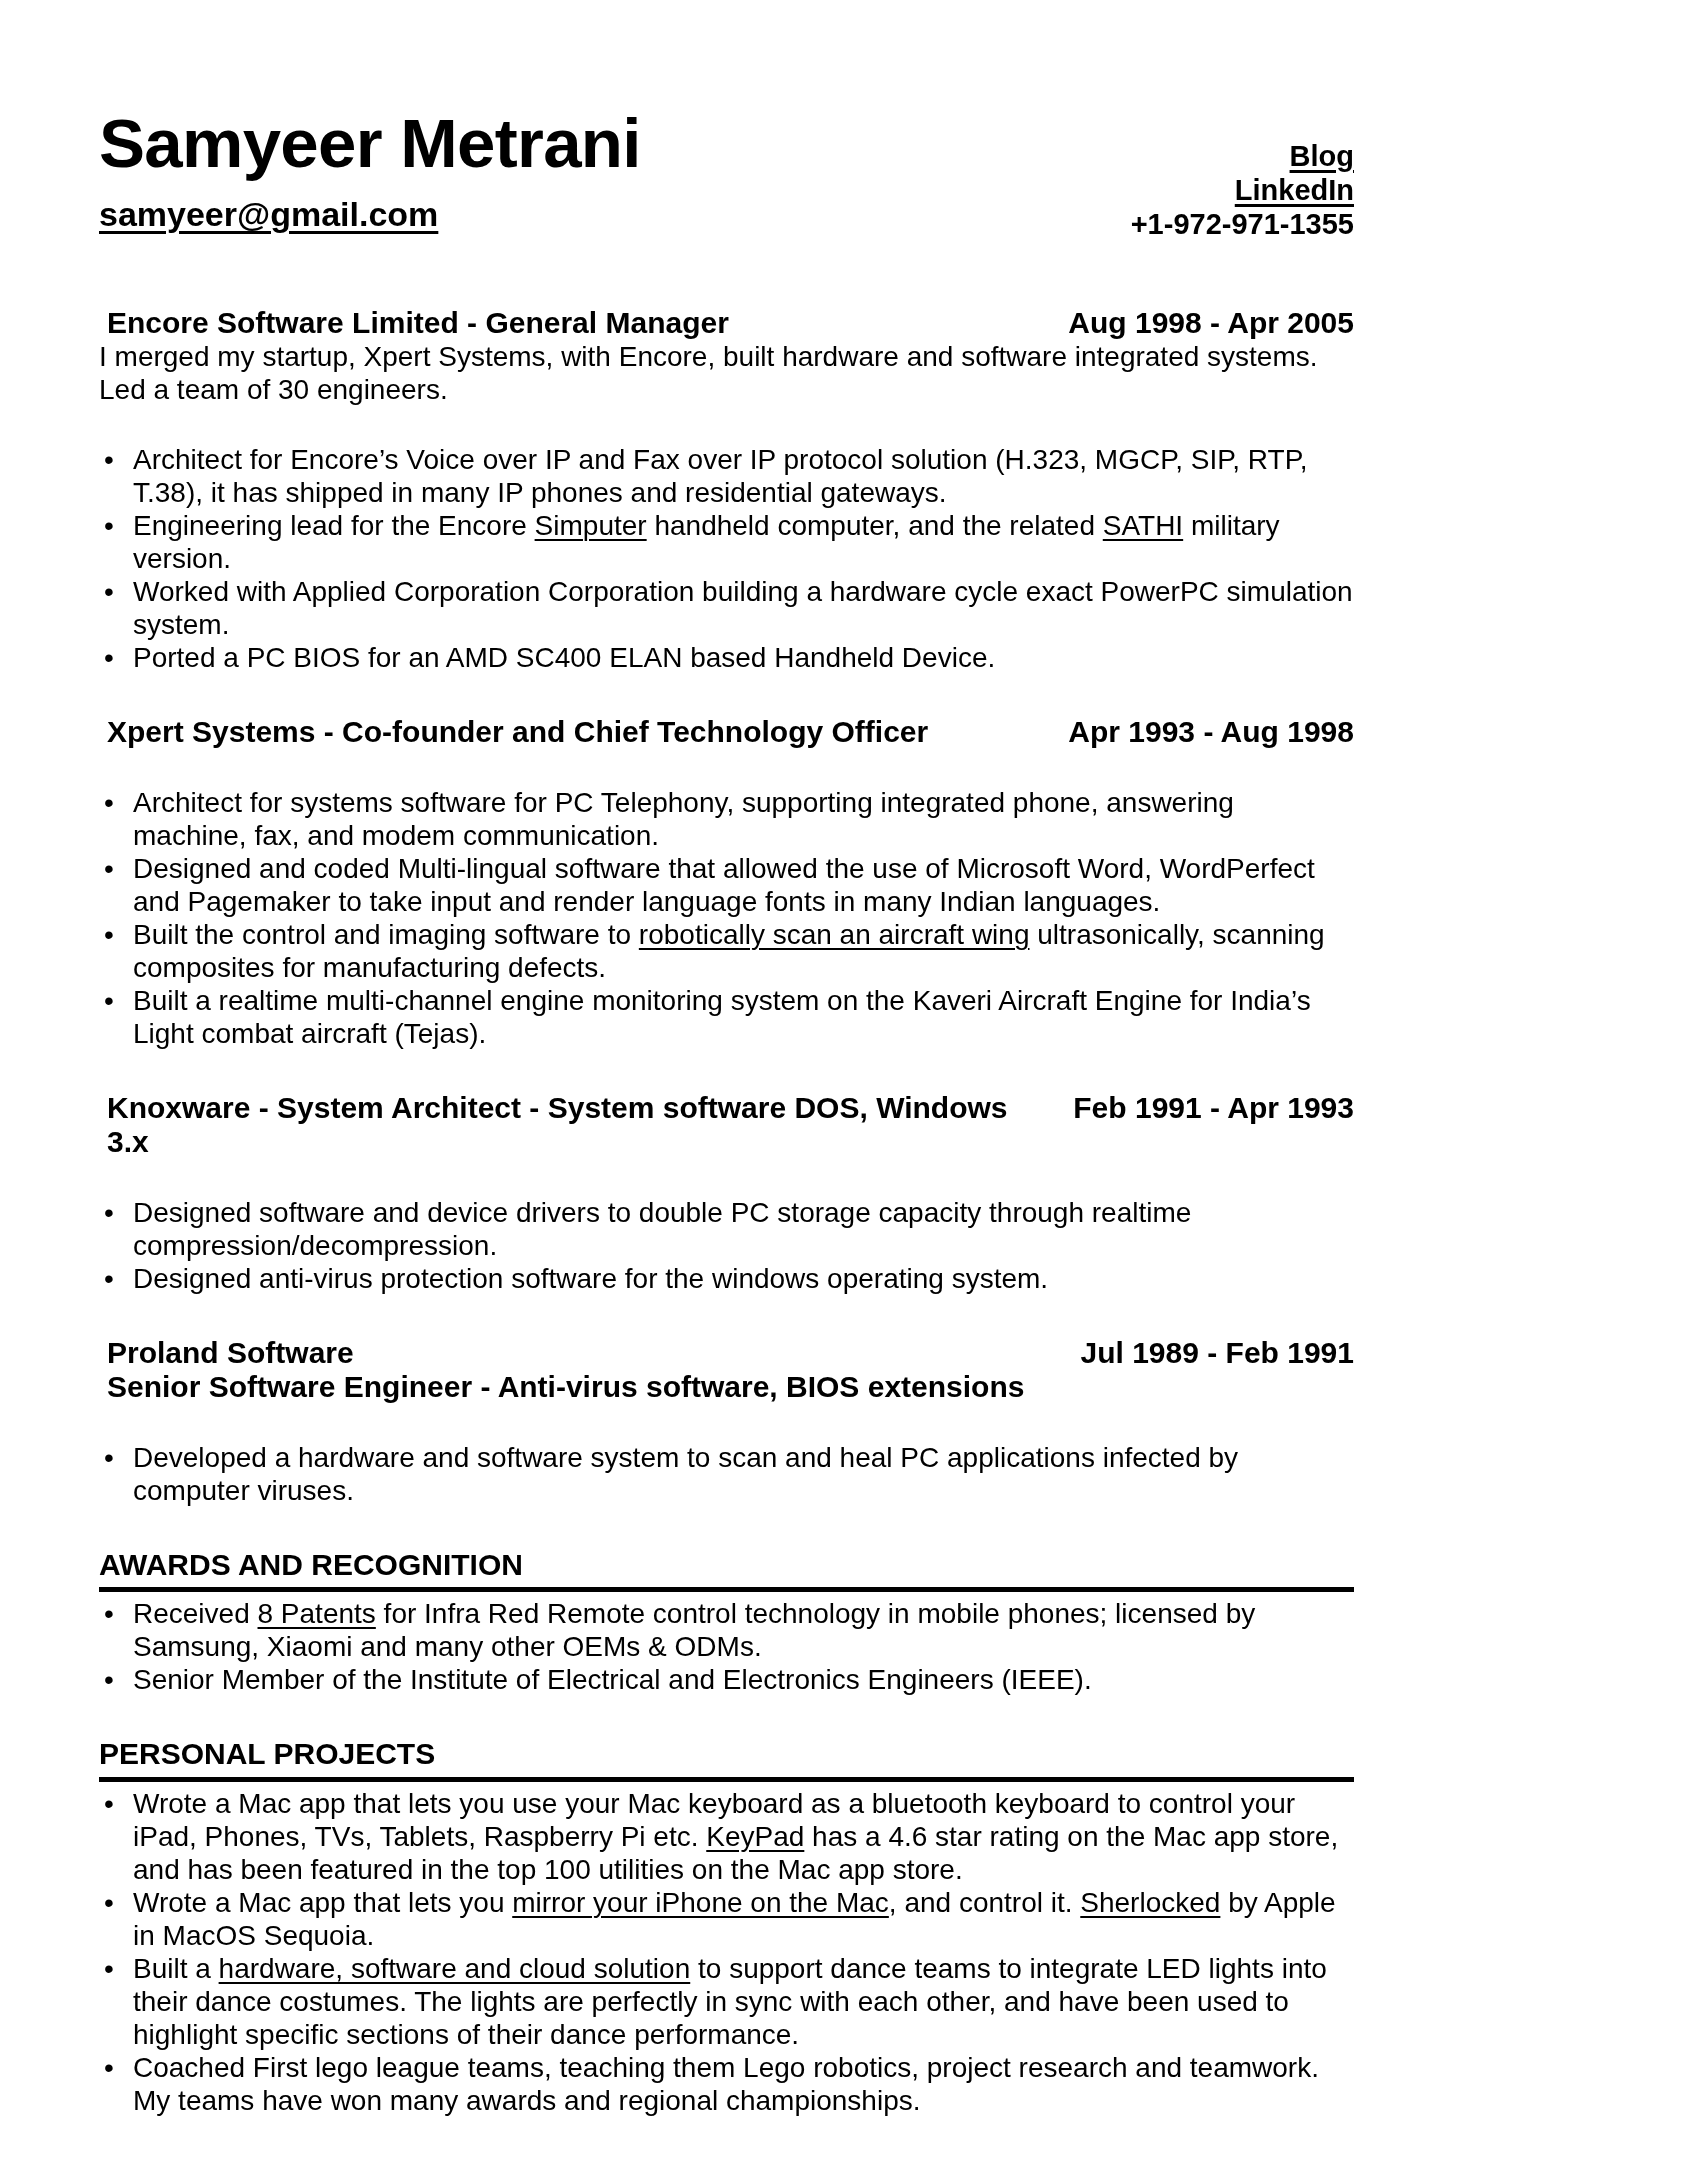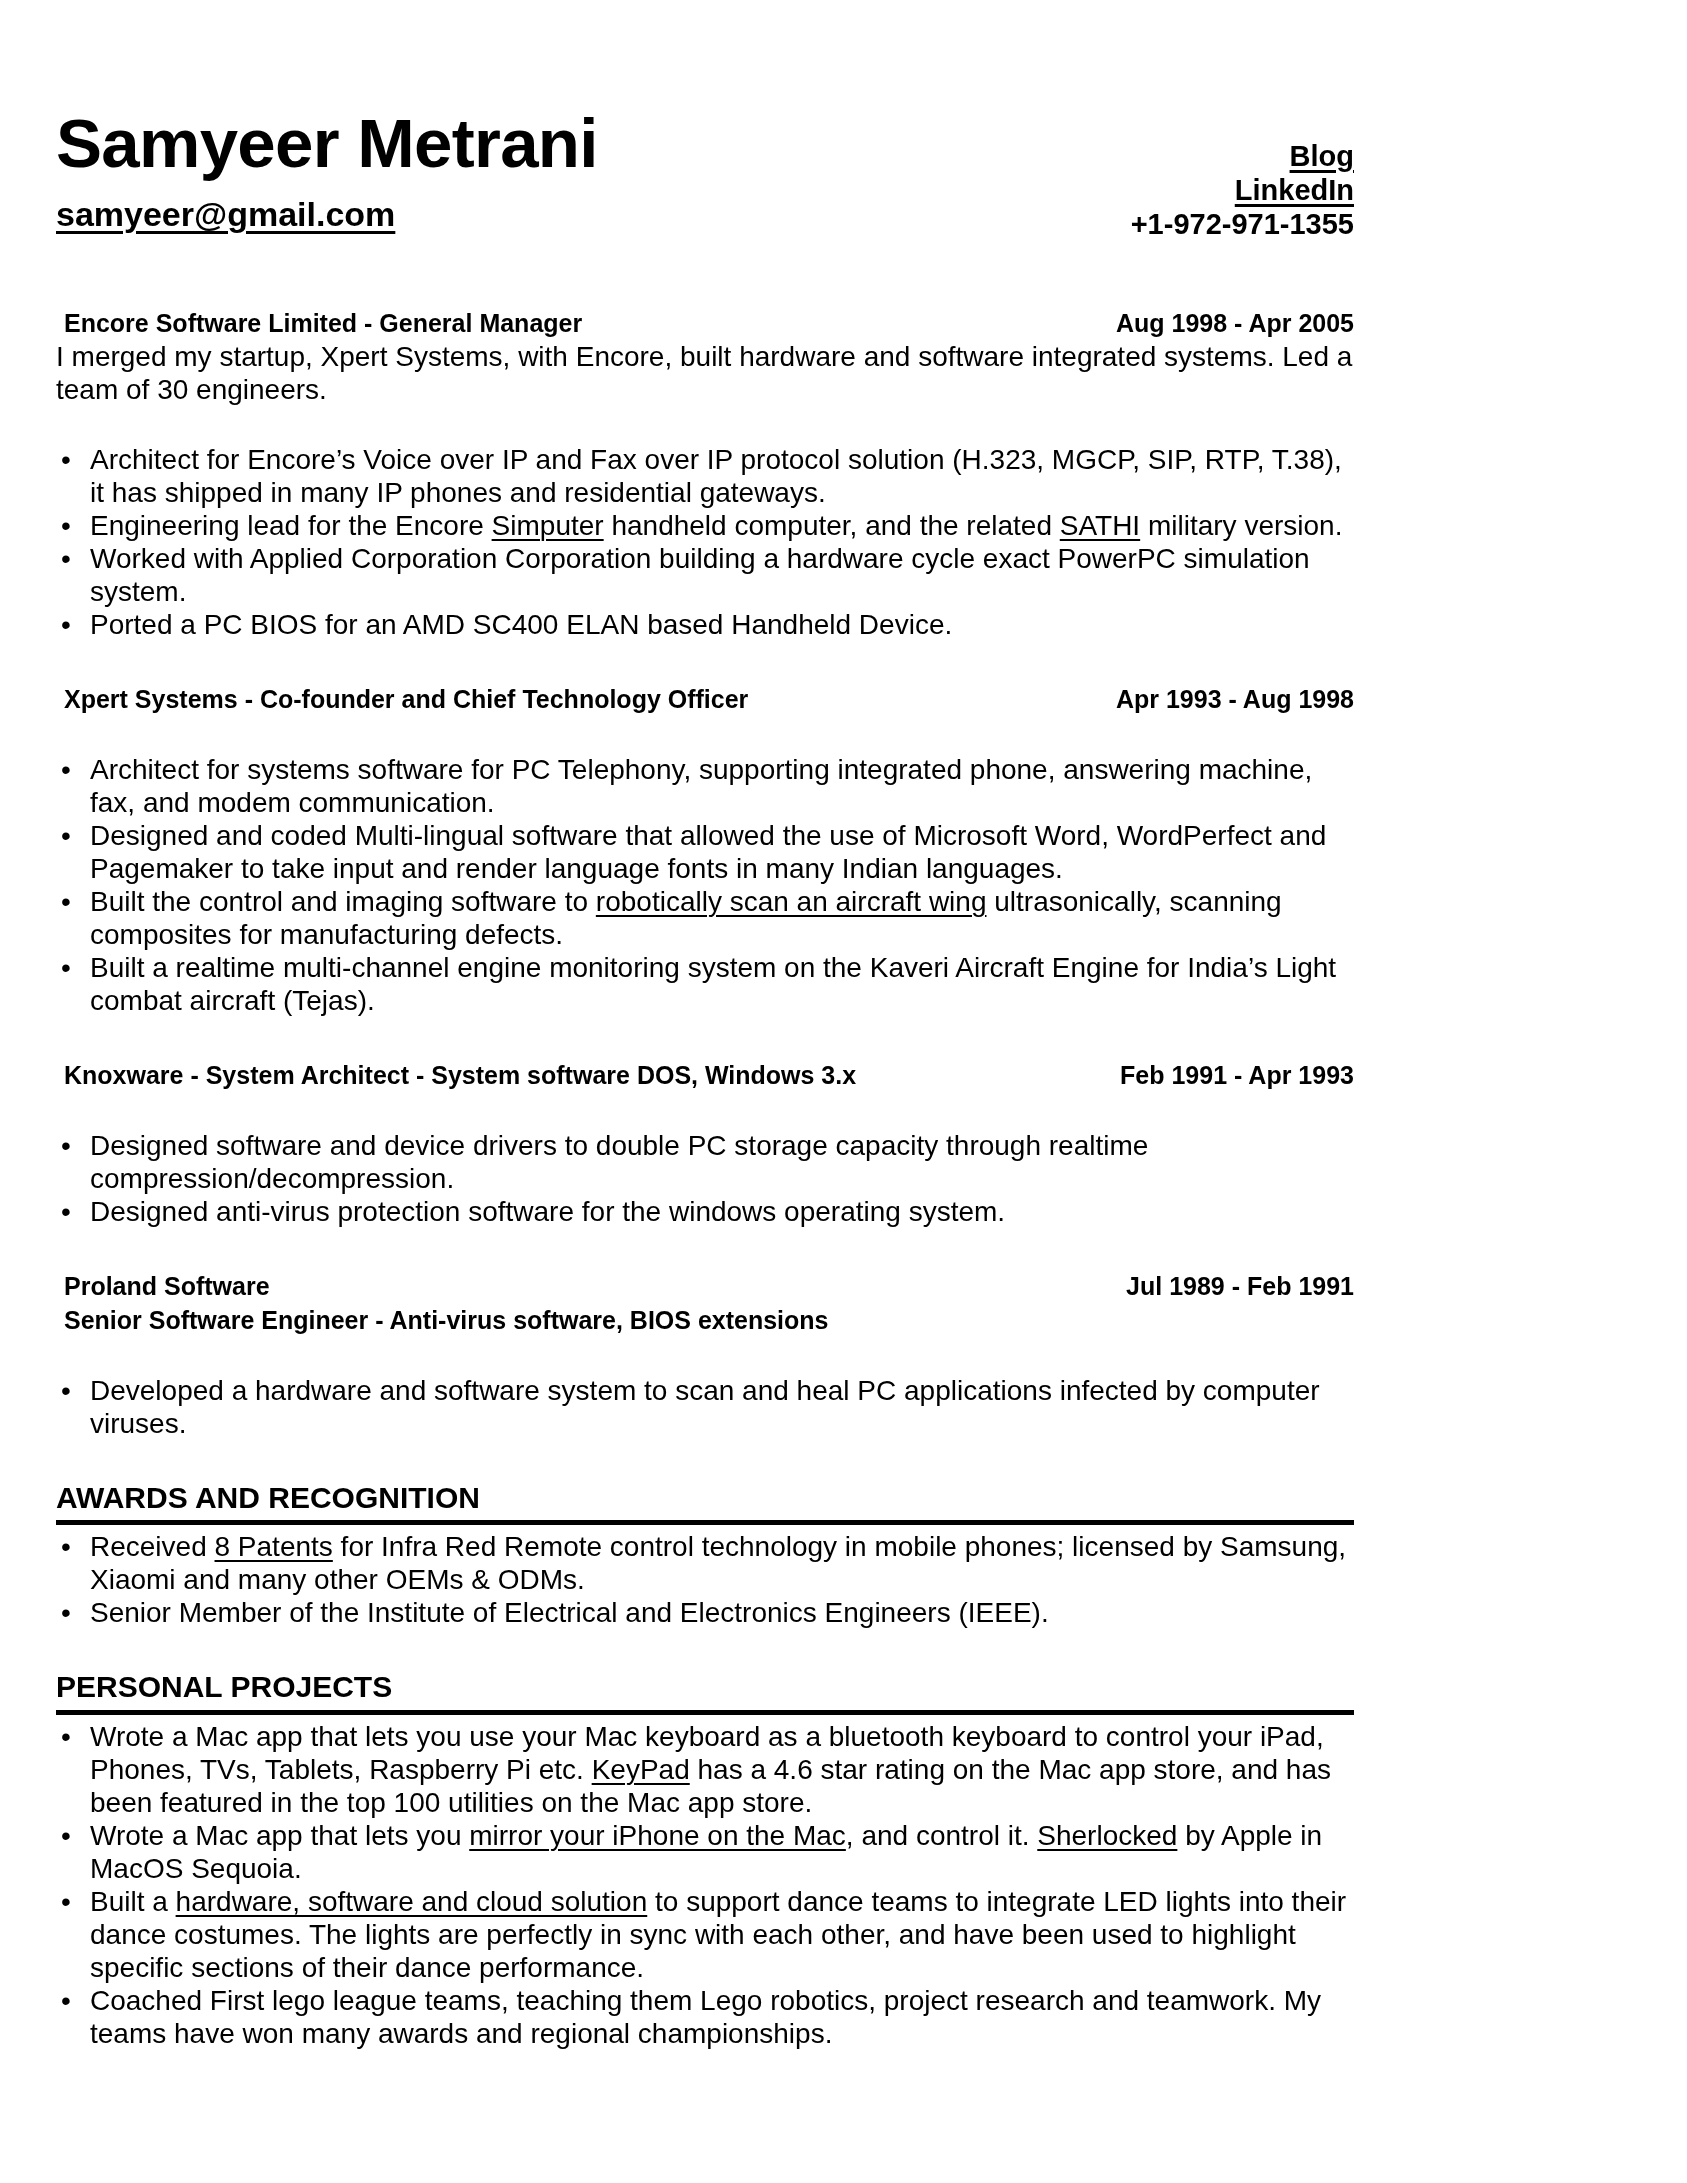--- a/index.html
+++ b/index.html
@@ -5,21 +5,21 @@
   * { box-sizing: border-box; margin: 0; padding: 0; }
   html, body { background: #ffffff; }
   body {
     width: 1687px; height: 2183px;
     color: #000000;
     font-family: "Liberation Sans", "DejaVu Sans", sans-serif;
     overflow: hidden;
   }
   .page {
     width: 1433px; height: 2183px;
-    padding: 109px 79px 0 56px;
+    padding: 109px 79px 0 99px;
   }
   
   .header { display: flex; justify-content: space-between; align-items: flex-start; }
   .person-name {
     font-size: 69px; font-weight: 700; line-height: 69px; letter-spacing: -0.7px;
   }
   .email-row { margin-top: 17px; }
   .email {
     font-size: 34px; font-weight: 700; color: #000;
     text-decoration: underline; text-decoration-thickness: 3.3px; text-underline-offset: 5.3px;
@@ -32,21 +32,21 @@
   .contact a {
     color: #000; text-decoration: underline; text-decoration-thickness: 2.6px;
     text-underline-offset: 4px; cursor: pointer;
   }
   
   .content { margin-top: 65px; }
   .job + .job, .sec { margin-top: 41px; }
   .job-head {
     display: flex; justify-content: space-between; align-items: flex-start;
     padding-left: 8px;
-    font-size: 25px; font-weight: 700; line-height: 34px;
+    font-size: 30px; font-weight: 700; line-height: 34px;
   }
   .job-dates { white-space: nowrap; padding-left: 20px; }
   .summary { font-size: 28px; line-height: 33px; }
   ul.bullets {
     list-style: none;
     margin-top: 37px;
     padding-left: 34px;
     font-size: 28px; line-height: 33px;
   }
   ul.bullets li { position: relative; }

